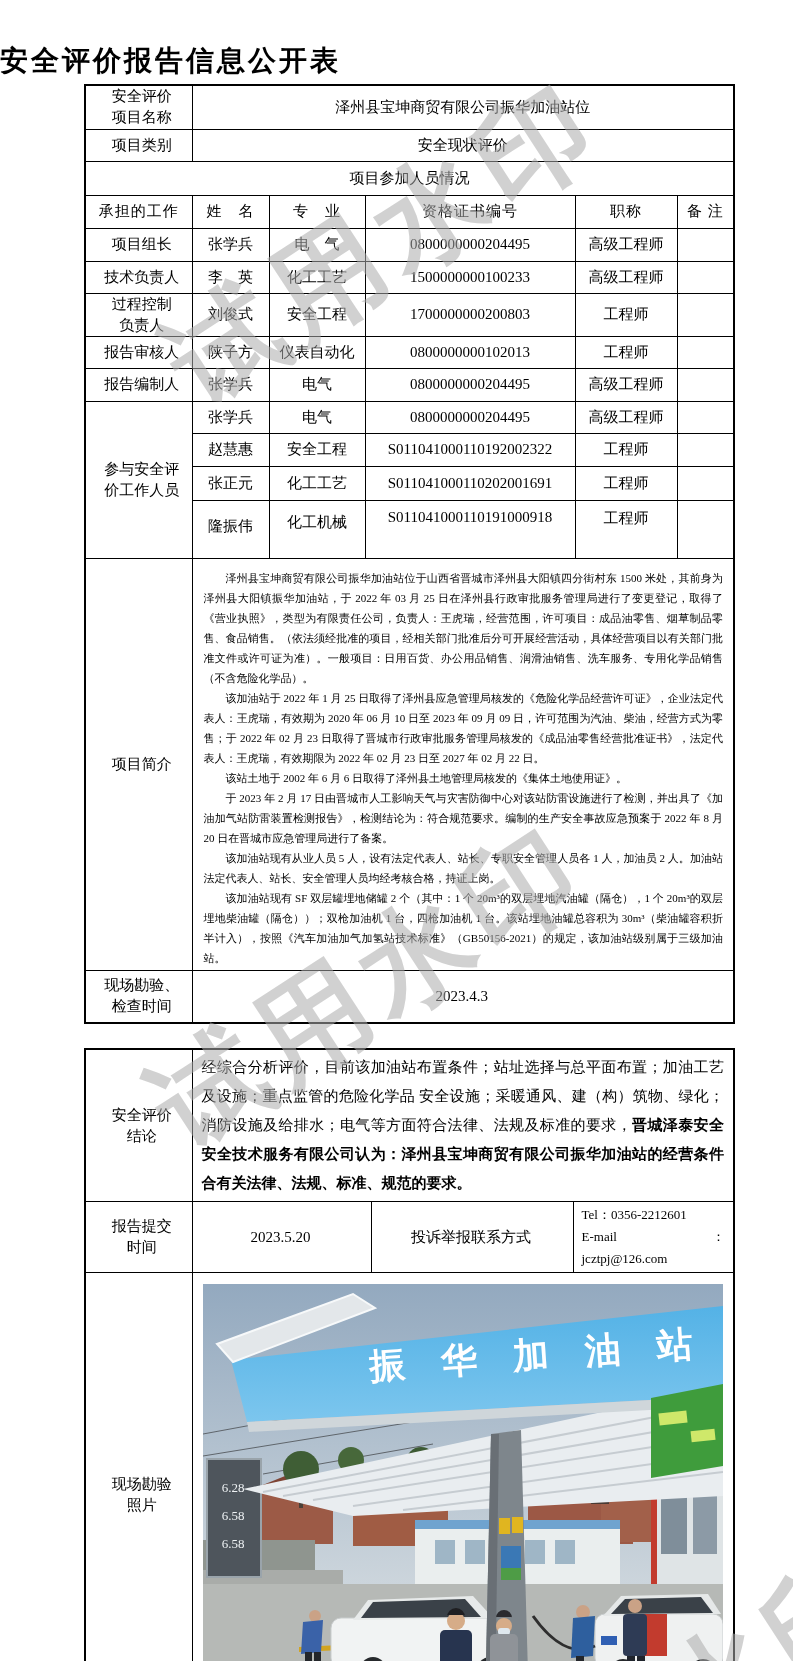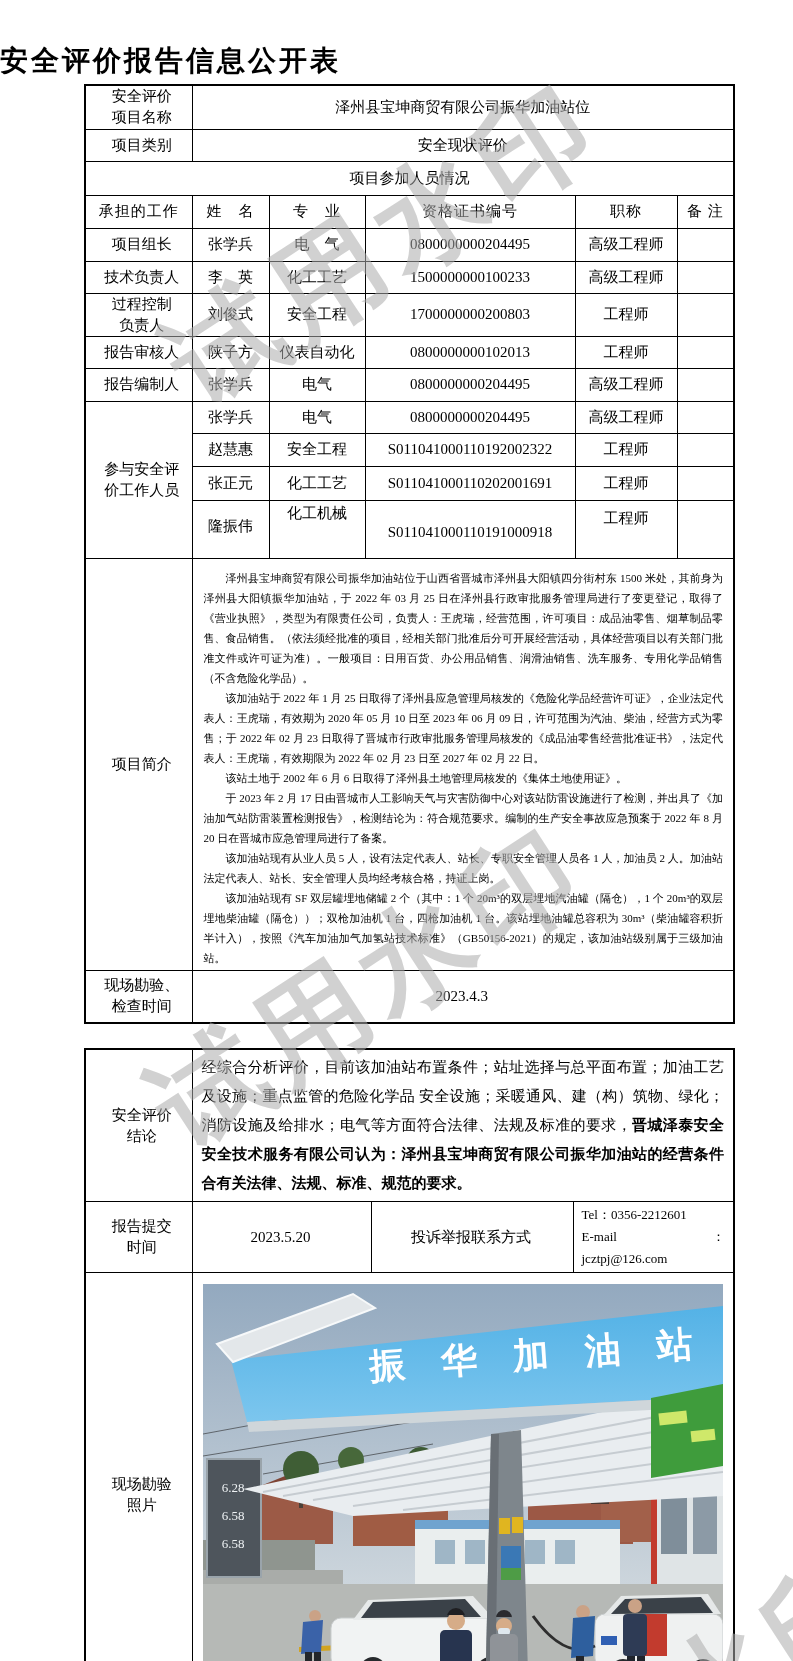--- a/index.html
+++ b/index.html
@@ -135,30 +135,30 @@
   </tr>
   <tr style="height:34px">
     <td>张正元</td>
     <td>化工工艺</td>
     <td>S011041000110202001691</td>
     <td>工程师</td>
     <td></td>
   </tr>
   <tr style="height:58px">
     <td style="vertical-align:top;padding-top:16px">隆振伟</td>
-    <td style="vertical-align:top;padding-top:3px">化工机械</td>
-    <td style="vertical-align:top;padding-top:23px">S011041000110191000918</td>
+    <td style="vertical-align:top;padding-top:12px">化工机械</td>
+    <td style="vertical-align:top;padding-top:8px">S011041000110191000918</td>
     <td style="vertical-align:top;padding-top:8px">工程师</td>
     <td></td>
   </tr>
   <tr style="height:402px">
     <td class="lbl">项目简介</td>
     <td colspan="5" class="desc-cell">
       <p>泽州县宝坤商贸有限公司振华加油站位于山西省晋城市泽州县大阳镇四分街村东 1500 米处，其前身为泽州县大阳镇振华加油站，于 2022 年 03 月 25 日在泽州县行政审批服务管理局进行了变更登记，取得了《营业执照》，类型为有限责任公司，负责人：王虎瑞，经营范围，许可项目：成品油零售、烟草制品零售、食品销售。（依法须经批准的项目，经相关部门批准后分可开展经营活动，具体经营项目以有关部门批准文件或许可证为准）。一般项目：日用百货、办公用品销售、润滑油销售、洗车服务、专用化学品销售（不含危险化学品）。</p>
-      <p>该加油站于 2022 年 1 月 25 日取得了泽州县应急管理局核发的《危险化学品经营许可证》，企业法定代表人：王虎瑞，有效期为 2020 年 05 月 10 日至 2023 年 06 月 09 日，许可范围为汽油、柴油，经营方式为零售；于 2022 年 02 月 23 日取得了晋城市行政审批服务管理局核发的《成品油零售经营批准证书》，法定代表人：王虎瑞，有效期限为 2022 年 02 月 23 日至 2027 年 02 月 22 日。</p>
+      <p>该加油站于 2022 年 1 月 25 日取得了泽州县应急管理局核发的《危险化学品经营许可证》，企业法定代表人：王虎瑞，有效期为 2020 年 06 月 10 日至 2023 年 09 月 09 日，许可范围为汽油、柴油，经营方式为零售；于 2022 年 02 月 23 日取得了晋城市行政审批服务管理局核发的《成品油零售经营批准证书》，法定代表人：王虎瑞，有效期限为 2022 年 02 月 23 日至 2027 年 02 月 22 日。</p>
       <p>该站土地于 2002 年 6 月 6 日取得了泽州县土地管理局核发的《集体土地使用证》。</p>
       <p>于 2023 年 2 月 17 日由晋城市人工影响天气与灾害防御中心对该站防雷设施进行了检测，并出具了《加油加气站防雷装置检测报告》，检测结论为：符合规范要求。编制的生产安全事故应急预案于 2022 年 8 月 20 日在晋城市应急管理局进行了备案。</p>
       <p>该加油站现有从业人员 5 人，设有法定代表人、站长、专职安全管理人员各 1 人，加油员 2 人。加油站法定代表人、站长、安全管理人员均经考核合格，持证上岗。</p>
       <p>该加油站现有 SF 双层罐埋地储罐 2 个（其中：1 个 20m³的双层埋地汽油罐（隔仓），1 个 20m³的双层埋地柴油罐（隔仓））；双枪加油机 1 台，四枪加油机 1 台。该站埋地油罐总容积为 30m³（柴油罐容积折半计入），按照《汽车加油加气加氢站技术标准》（GB50156-2021）的规定，该加油站级别属于三级加油站。</p>
     </td>
   </tr>
   <tr style="height:53px">
     <td class="lbl">现场勘验、
 检查时间</td>
     <td colspan="5" class="left">2023.4.3</td>

